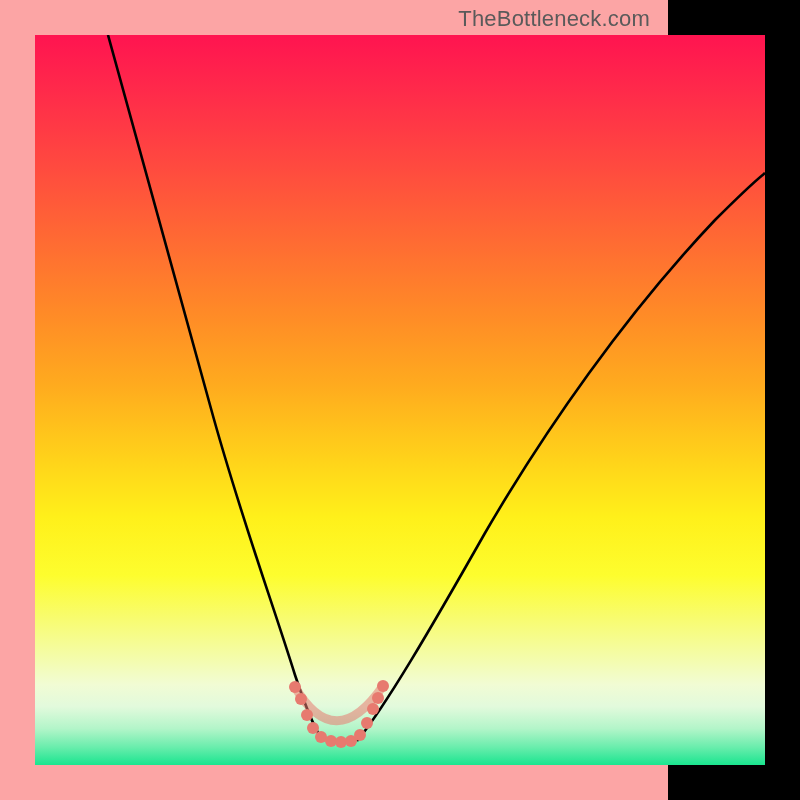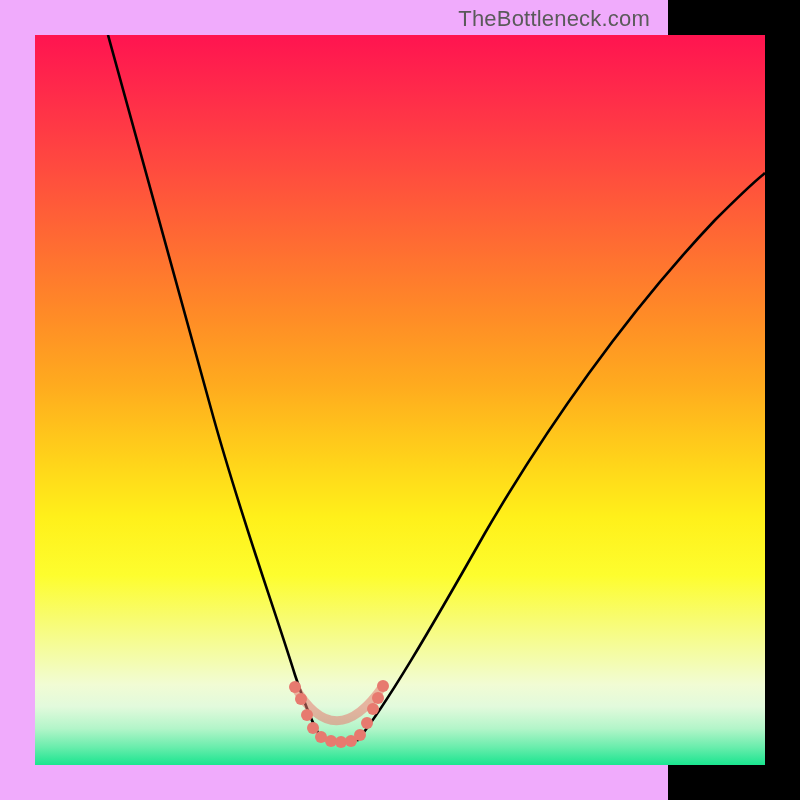--- a/index.html
+++ b/index.html
@@ -10,21 +10,21 @@
     overflow: hidden;
     background: #000;
     font-family: Arial, Helvetica, sans-serif;
   }
   .frame {
     position: absolute;
     left: 0;
     top: 0;
     width: 668px;
     height: 800px;
-    background: #f0abfc;
+    background: #fca5a5;
   }
   .plot-area {
     position: absolute;
     left: 35px;
     top: 35px;
     width: 730px;
     height: 730px;
     overflow: hidden;
   }
   .gradient {

